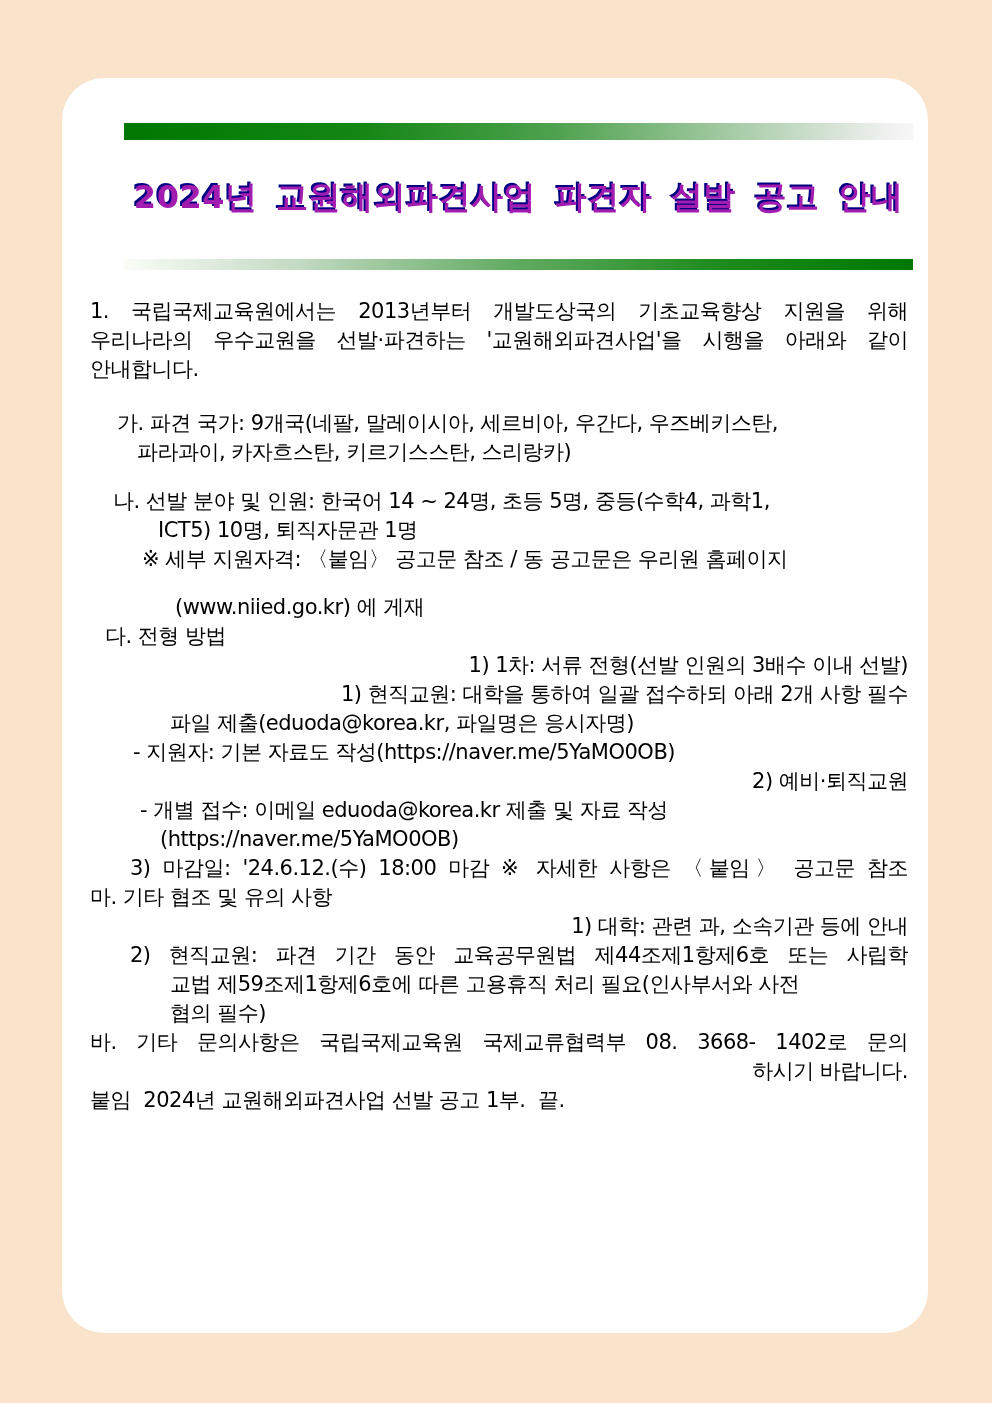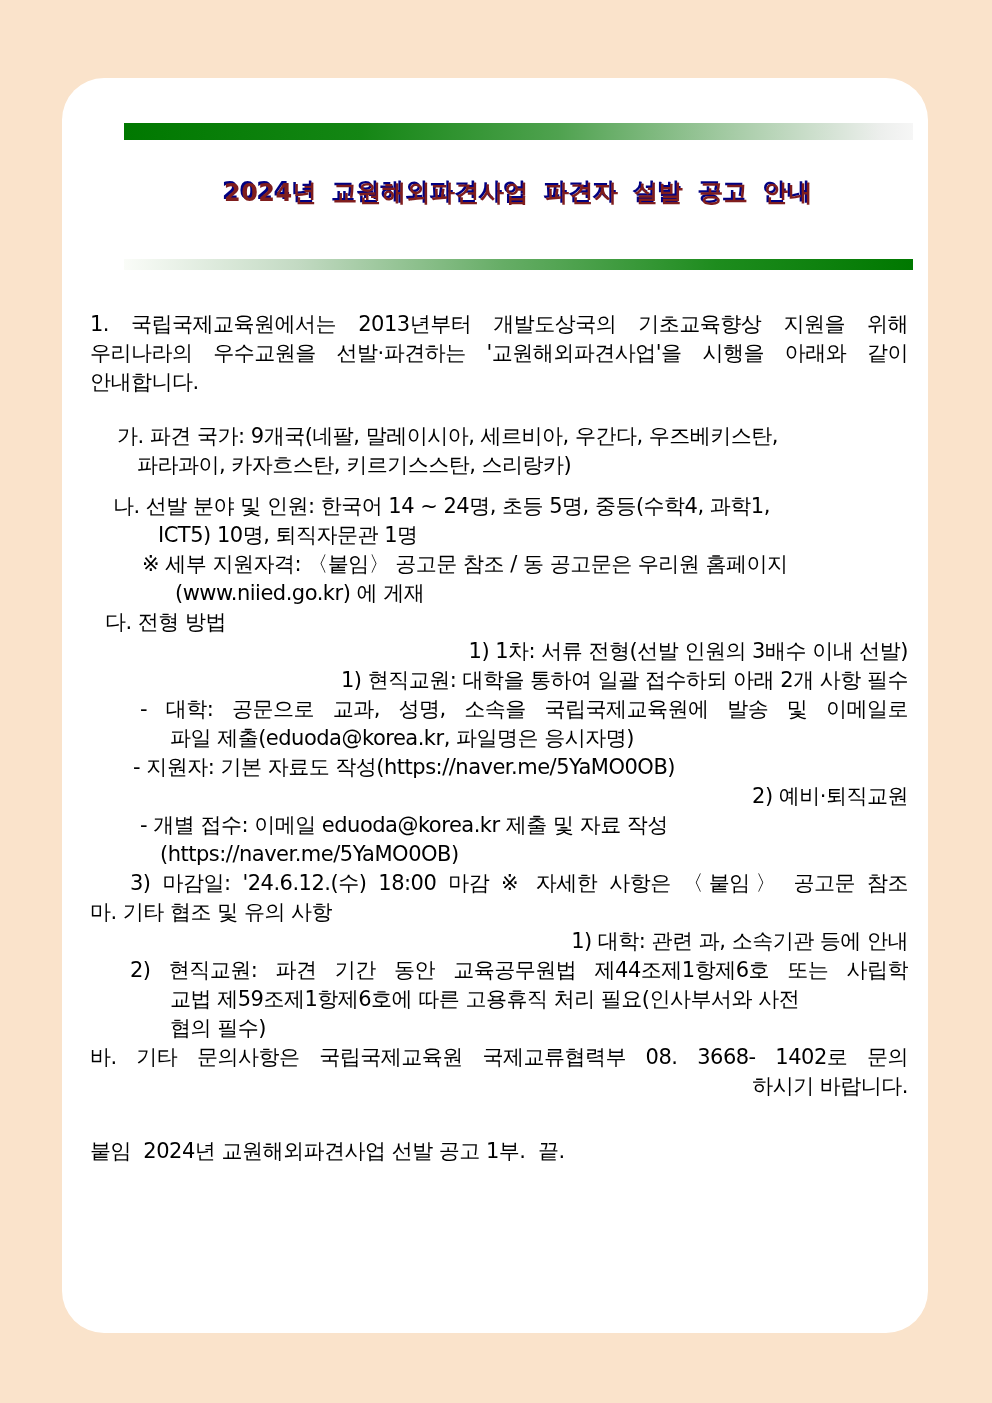--- a/index.html
+++ b/index.html
@@ -23,49 +23,49 @@
   }
   .bar-bottom {
     position:absolute; left:62px; top:181px;
     width:789px; height:11px;
     background:linear-gradient(90deg,#FAFCF8 0%,#C3DAC3 22%,#66AD66 48%,#1E8C1E 75%,#007800 100%);
   }
   .doc-title {
     position:absolute; left:62px; top:103px;
     width:789px;
     text-align:center;
-    font-size:24px; line-height:1; font-weight:bold;
-    color:#7f1d1d;
+    font-size:32px; line-height:1; font-weight:bold;
+    color:#a21caf;
     text-shadow:-2px -2px 0 #000082;
     letter-spacing:0.5px; word-spacing:7px;
     white-space:nowrap;
   }
   .doc-body {
-    position:absolute; left:28px; top:232px;
+    position:absolute; left:28px; top:219px;
     width:818px;
     font-size:21px;
     letter-spacing:-0.5px;
   }
   .line { line-height:29px; min-height:29px; white-space:pre-wrap; }
   .just { white-space:normal; text-align:justify; text-align-last:justify; }
   .i15 { padding-left:15px; }
   .i23 { padding-left:23px; }
   .i27 { padding-left:27px; }
   .i40 { padding-left:40px;text-align:right; }
   .i43 { padding-left:43px; }
   .i47 { padding-left:47px; }
   .i50 { padding-left:50px; }
   .i52 { padding-left:52px; }
   .i68 { padding-left:68px; }
   .i70 { padding-left:70px; }
   .i80 { padding-left:80px; }
-  .i85 { padding-left:85px; }
+  .i85 { padding-left:85px;margin-top:19px; }
   .gap25 { margin-top:25px; }
-  .gap28 { margin-top:12px; }
-  .gap36 { margin-top:36px; }
+  .gap28 { margin-top:20px; }
+  .gap36 { }
 </style>
 </head>
 <body>
 
 <div class="card">
 
   <div class="bar-top"></div>
 
   <div class="doc-title">2024년 교원해외파견사업 파견자 설발 공고 안내</div>
 
@@ -77,21 +77,20 @@
     <div class="line">안내합니다.</div>
     <div class="line i27 gap25">가. 파견 국가: 9개국(네팔, 말레이시아, 세르비아, 우간다, 우즈베키스탄,</div>
     <div class="line i47">파라과이, 카자흐스탄, 키르기스스탄, 스리랑카)</div>
     <div class="line i23 gap28">나. 선발 분야 및 인원: 한국어 14 ~ 24명, 초등 5명, 중등(수학4, 과학1,</div>
     <div class="line i68">ICT5) 10명, 퇴직자문관 1명</div>
     <div class="line i52">※ 세부 지원자격: 〈붙임〉 공고문 참조 / 동 공고문은 우리원 홈페이지</div>
     <div class="line i85">(www.niied.go.kr) 에 게재</div>
     <div class="line i15">다. 전형 방법</div>
     <div class="line i40">1) 1차: 서류 전형(선발 인원의 3배수 이내 선발)</div>
     <div class="line i40">1) 현직교원: 대학을 통하여 일괄 접수하되 아래 2개 사항 필수</div>
-    <div class="line i50 just">- 대학: 공문으로 교과, 성명, 소속을 국립국제교육원에 발송 및 이메일로</div>
     <div class="line i80">파일 제출(eduoda@korea.kr, 파일명은 응시자명)</div>
     <div class="line i43">- 지원자: 기본 자료도 작성(https://naver.me/5YaMO0OB)</div>
     <div class="line i40">2) 예비·퇴직교원</div>
     <div class="line i50">- 개별 접수: 이메일 eduoda@korea.kr 제출 및 자료 작성</div>
     <div class="line i70">(https://naver.me/5YaMO0OB)</div>
     <div class="line i40 just">3) 마감일: '24.6.12.(수) 18:00 마감 ※ 자세한 사항은 〈붙임〉 공고문 참조</div>
     <div class="line">마. 기타 협조 및 유의 사항</div>
     <div class="line i40">1) 대학: 관련 과, 소속기관 등에 안내</div>
     <div class="line i40 just">2) 현직교원: 파견 기간 동안 교육공무원법 제44조제1항제6호 또는 사립학</div>
     <div class="line i80">교법 제59조제1항제6호에 따른 고용휴직 처리 필요(인사부서와 사전</div>

